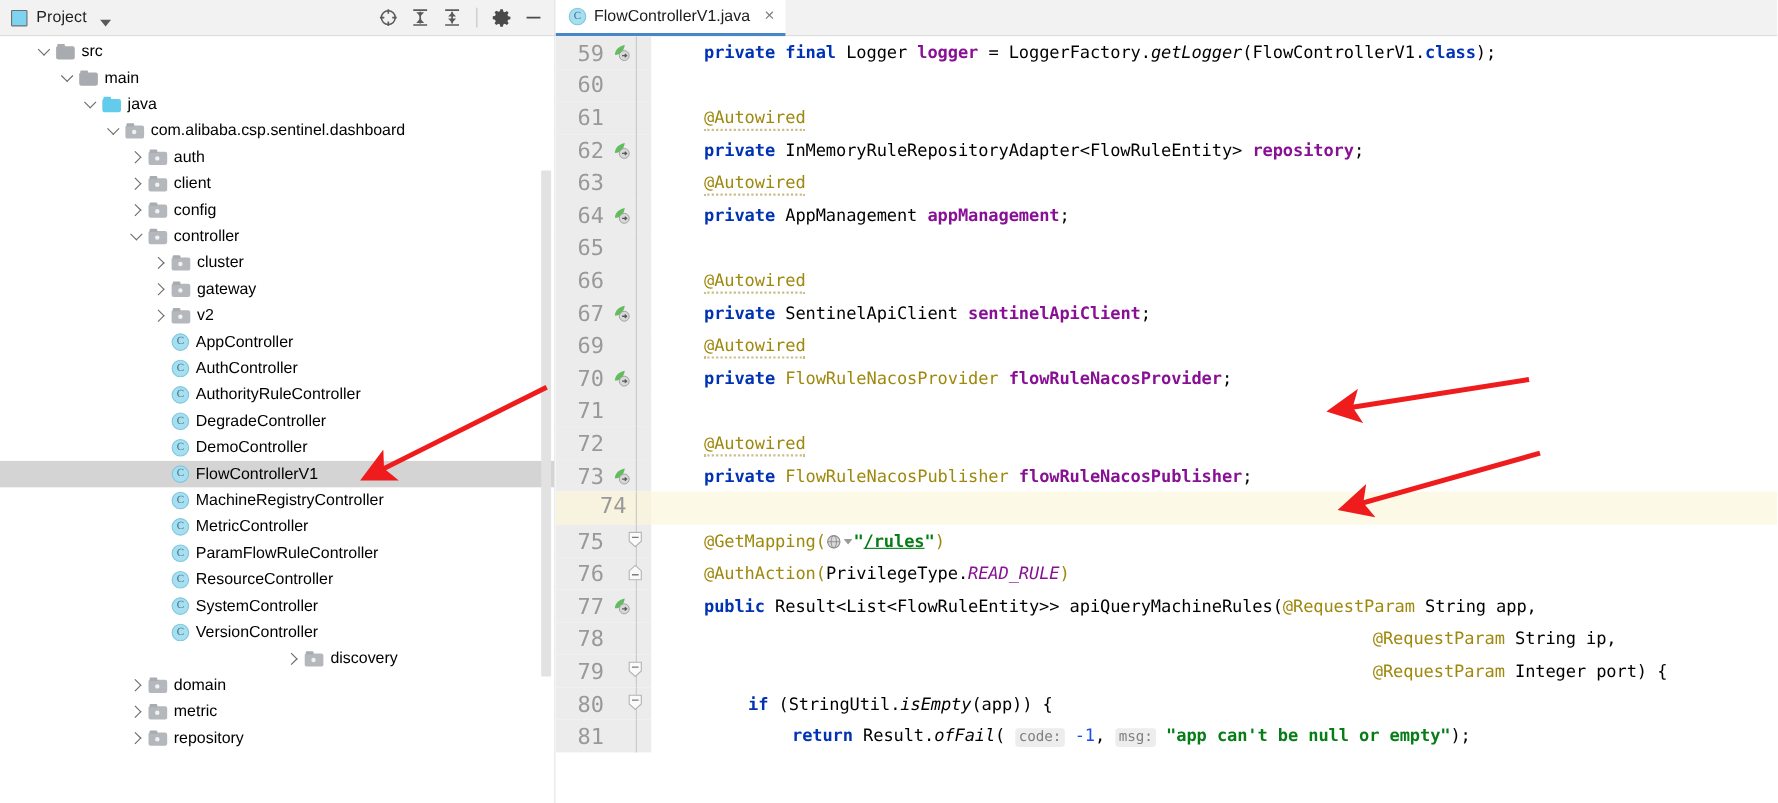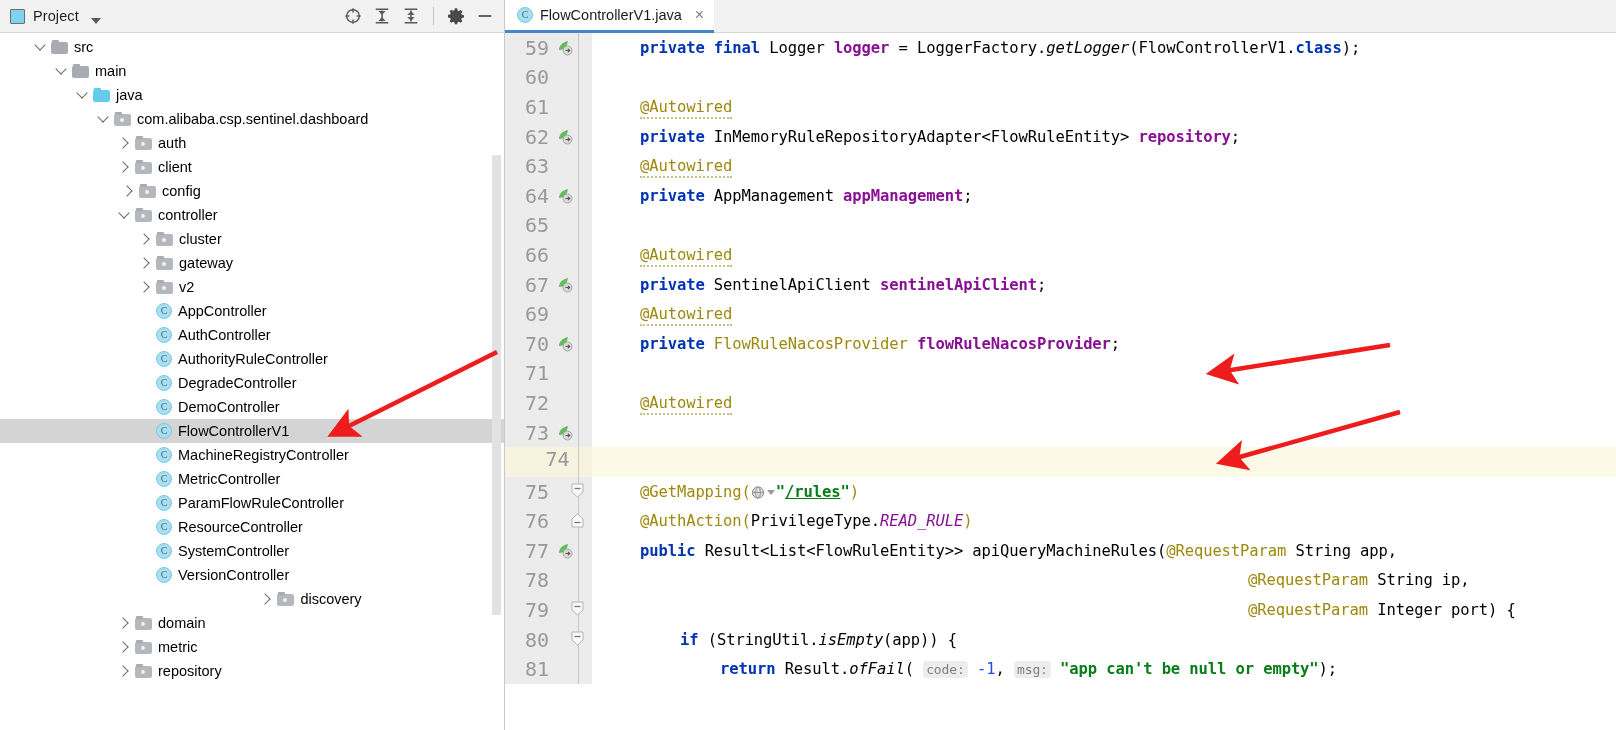--- a/index.html
+++ b/index.html
@@ -362,21 +362,21 @@
           </span>
           <span class="nlabel">auth</span>
         </div>
         <div class="node" style="padding-left: 117px;">
           <span class="chev right"></span>
           <span class="folder pkg">
             <span class="dot"></span>
           </span>
           <span class="nlabel">client</span>
         </div>
-        <div class="node" style="padding-left: 77px; margin-left: 44px;">
+        <div class="node" style="padding-left: 117px;">
           <span class="chev right"></span>
           <span class="folder pkg">
             <span class="dot"></span>
           </span>
           <span class="nlabel">config</span>
         </div>
         <div class="node" style="padding-left: 117px;">
           <span class="chev down"></span>
           <span class="folder pkg">
             <span class="dot"></span>
@@ -535,21 +535,21 @@
                 <path d="M3 11c0-5 4-8 9-9-1 6-4 9-9 9z" fill="#61bd5e"></path>
                 <circle cx="11.5" cy="11.5" r="4.5" fill="#d8d8d8" stroke="#9a9a9a" stroke-width="0.8"></circle>
                 <path d="M9.5 11.5h4M12 10l1.6 1.5L12 13" stroke="#5a5a5a" stroke-width="1.2" fill="none"></path>
               </svg></span><span class="gutter-line"></span></div><div class="code-text"><span class="kw">private </span><span class="ann">FlowRuleNacosProvider </span><span class="fld">flowRuleNacosProvider</span><span class="plain">;</span></div></div>
         <div class="code-row"><div class="gutter"><span class="lineno">71</span><span class="bean-icon"></span><span class="gutter-line"></span></div><div class="code-text"></div></div>
         <div class="code-row"><div class="gutter"><span class="lineno">72</span><span class="bean-icon"></span><span class="gutter-line"></span></div><div class="code-text"><span class="ann squig">@Autowired</span></div></div>
         <div class="code-row"><div class="gutter"><span class="lineno">73</span><span class="bean-icon"><svg viewBox="0 0 17 17" width="17" height="17">
                 <path d="M3 11c0-5 4-8 9-9-1 6-4 9-9 9z" fill="#61bd5e"></path>
                 <circle cx="11.5" cy="11.5" r="4.5" fill="#d8d8d8" stroke="#9a9a9a" stroke-width="0.8"></circle>
                 <path d="M9.5 11.5h4M12 10l1.6 1.5L12 13" stroke="#5a5a5a" stroke-width="1.2" fill="none"></path>
-              </svg></span><span class="gutter-line"></span></div></div>
+              </svg></span><span class="gutter-line"></span></div><div class="code-text"><span class="kw">private </span><span class="ann">FlowRuleNacosPublisher </span><span class="fld">flowRuleNacosPublisher</span><span class="plain">;</span></div></div>
         <div class="code-row hl"><div class="gutter"><span class="lineno">74</span><span class="bean-icon"></span><span class="gutter-line"></span></div><div class="code-text"></div></div>
         <div class="code-row"><div class="gutter"><span class="lineno">75</span><span class="bean-icon"></span><span class="gutter-line"></span><span class="fold"><svg viewBox="0 0 13 15" width="13" height="15">
                 <path d="M1 1h11v8l-5.5 5L1 9z" fill="#fafafa" stroke="#b3b3b3" stroke-width="1"></path>
                 <line x1="3.5" y1="5.5" x2="9.5" y2="5.5" stroke="#7a7a7a" stroke-width="1.3"></line>
               </svg></span></div><div class="code-text"><span class="ann">@GetMapping(</span><span class="globe"><svg viewBox="0 0 15 15" width="15" height="15">
                 <circle cx="7" cy="7.5" r="5.6" fill="#d9d9d9" stroke="#8a8a8a" stroke-width="1"></circle>
                 <ellipse cx="7" cy="7.5" rx="2.4" ry="5.6" fill="none" stroke="#8a8a8a" stroke-width=".8"></ellipse>
                 <line x1="1.4" y1="7.5" x2="12.6" y2="7.5" stroke="#8a8a8a" stroke-width=".8"></line>
               </svg></span><span class="globe-caret"></span><span class="str">"</span><span class="strgreen-u">/rules</span><span class="str">"</span><span class="ann">)</span></div></div>
         <div class="code-row"><div class="gutter"><span class="lineno">76</span><span class="bean-icon"></span><span class="gutter-line"></span><span class="fold"><svg viewBox="0 0 13 15" width="13" height="15">

